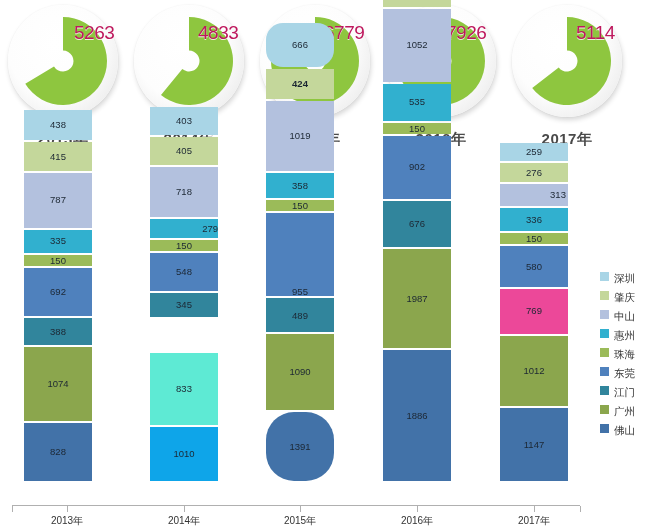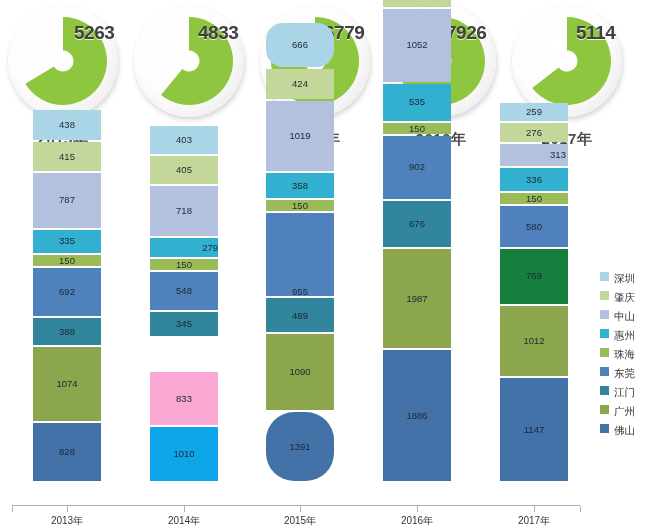--- a/index.html
+++ b/index.html
@@ -23,23 +23,23 @@
     position:absolute;left:6px;top:3px;width:110px;height:112px;
     border-radius:50%;
     background:radial-gradient(ellipse at 42% 35%, #ffffff 0%, #fdfdfd 52%, #f2f2f2 72%, #e9e9e9 88%, #e2e2e2 100%);
     box-shadow:1px 3px 5px rgba(0,0,0,0.16), 0 0 0 1px rgba(0,0,0,0.015);
   }
   .donut-svg{
     position:absolute;left:6px;top:3px;width:110px;height:112px;
   }
   .donut-value{
     position:absolute;
-    font-weight:bold;
+    font-weight:normal;
     font-size:19px;
-    color:#404040;
+    color:#be185d;
     letter-spacing:-0.5px;
     white-space:nowrap;
     text-shadow:0 1px 0 rgba(255,255,255,0.8);
   }
   .donut-year{
     position:absolute;left:0;top:128px;width:122px;
     text-align:center;
     font-size:15px;font-weight:bold;color:#4a4a4a;
     letter-spacing:0.5px;
   }
@@ -140,21 +140,21 @@
           <path d="M 55 12 A 44 44 0 1 1 20.196227708902086 82.92020494553125 L 46.69455433962436 62.42413981654723 A 10.5 10.5 0 1 0 55 45.5 Z" fill="#8ec63f"></path>
         </svg>
         <div class="donut-value" style="left: 70px; top: 20px;">5114</div>
       </div>
       <div class="donut-year">2017年</div>
     </div>
   </div>
 
 <div id="bar-chart">
   <div id="plot">
-      <div class="stack" style="left: 33px; bottom: 24px;">
+      <div class="stack" style="left: 24px; bottom: 24px;">
         <div class="seg" title="深圳" style="height: 30.441px; background: rgb(169, 213, 230);">
           <span>438</span>
         </div>
         <div class="seg" title="肇庆" style="height: 28.8425px; background: rgb(196, 215, 155);">
           <span>415</span>
         </div>
         <div class="seg" title="中山" style="height: 54.6965px; background: rgb(179, 193, 222);">
           <span>787</span>
         </div>
         <div class="seg" title="惠州" style="height: 23.2825px; background: rgb(49, 176, 207);">
@@ -191,32 +191,32 @@
         </div>
         <div class="seg" title="珠海" style="height: 11px; background: rgb(155, 187, 89);">
           <span>150</span>
         </div>
         <div class="seg" title="东莞" style="height: 38.086px; background: rgb(79, 129, 189);">
           <span>548</span>
         </div>
         <div class="seg" title="江门" style="height: 23.9775px; background: rgb(49, 133, 156);">
           <span>345</span>
         </div>
-        <div class="seg" title="广州" style="height: 53px; background: #f9a8d4; margin-top: 36px;">
+        <div class="seg" title="广州" style="height: 72px; background: #5eead4; margin-top: 36px;">
           <span>833</span>
         </div>
         <div class="seg" title="佛山" style="height: 54px; background: #0ea5e9;">
           <span>1010</span>
         </div>
       </div>
       <div class="stack" style="left: 266px; bottom: 24px;">
         <div class="seg" title="深圳" style="height: 44px; background: rgb(169, 213, 230); border-radius: 17px;">
           <span>666</span>
         </div>
-        <div class="seg" title="肇庆" style="height: 29.468px; background: rgb(196, 215, 155);">
+        <div class="seg" title="肇庆" style="height: 29.468px; background: rgb(196, 215, 155); font-weight: bold;">
           <span>424</span>
         </div>
         <div class="seg" title="中山" style="height: 70.8205px; background: rgb(179, 193, 222);">
           <span>1019</span>
         </div>
         <div class="seg" title="惠州" style="height: 24.881px; background: rgb(49, 176, 207);">
           <span>358</span>
         </div>
         <div class="seg" title="珠海" style="height: 11px; background: rgb(155, 187, 89);">
           <span>150</span>
@@ -270,27 +270,27 @@
         </div>
         <div class="seg" title="惠州" style="height: 23.352px; background: rgb(49, 176, 207);">
           <span>336</span>
         </div>
         <div class="seg" title="珠海" style="height: 11px; background: rgb(155, 187, 89);">
           <span>150</span>
         </div>
         <div class="seg" title="东莞" style="height: 40.31px; background: rgb(79, 129, 189);">
           <span>580</span>
         </div>
-        <div class="seg" title="江门" style="height: 55px; background: #15803d;">
+        <div class="seg" title="江门" style="height: 45px; background: #ec4899;">
           <span>769</span>
         </div>
         <div class="seg" title="广州" style="height: 70.334px; background: rgb(139, 166, 77);">
           <span>1012</span>
         </div>
-        <div class="seg" title="佛山" style="height: 103px; background: rgb(66, 114, 168); text-align: right;">
+        <div class="seg" title="佛山" style="height: 73px; background: rgb(66, 114, 168); text-align: right;">
           <span>1147</span>
         </div>
       </div>
     </div>
   <div id="axis-line"></div>
 <div class="tick" style="left: 67px;"></div>
     <div class="xlabel" style="left: 12px;">2013年</div>
     <div class="tick" style="left: 184px;"></div>
     <div class="xlabel" style="left: 129px;">2014年</div>
     <div class="tick" style="left: 300px;"></div>

